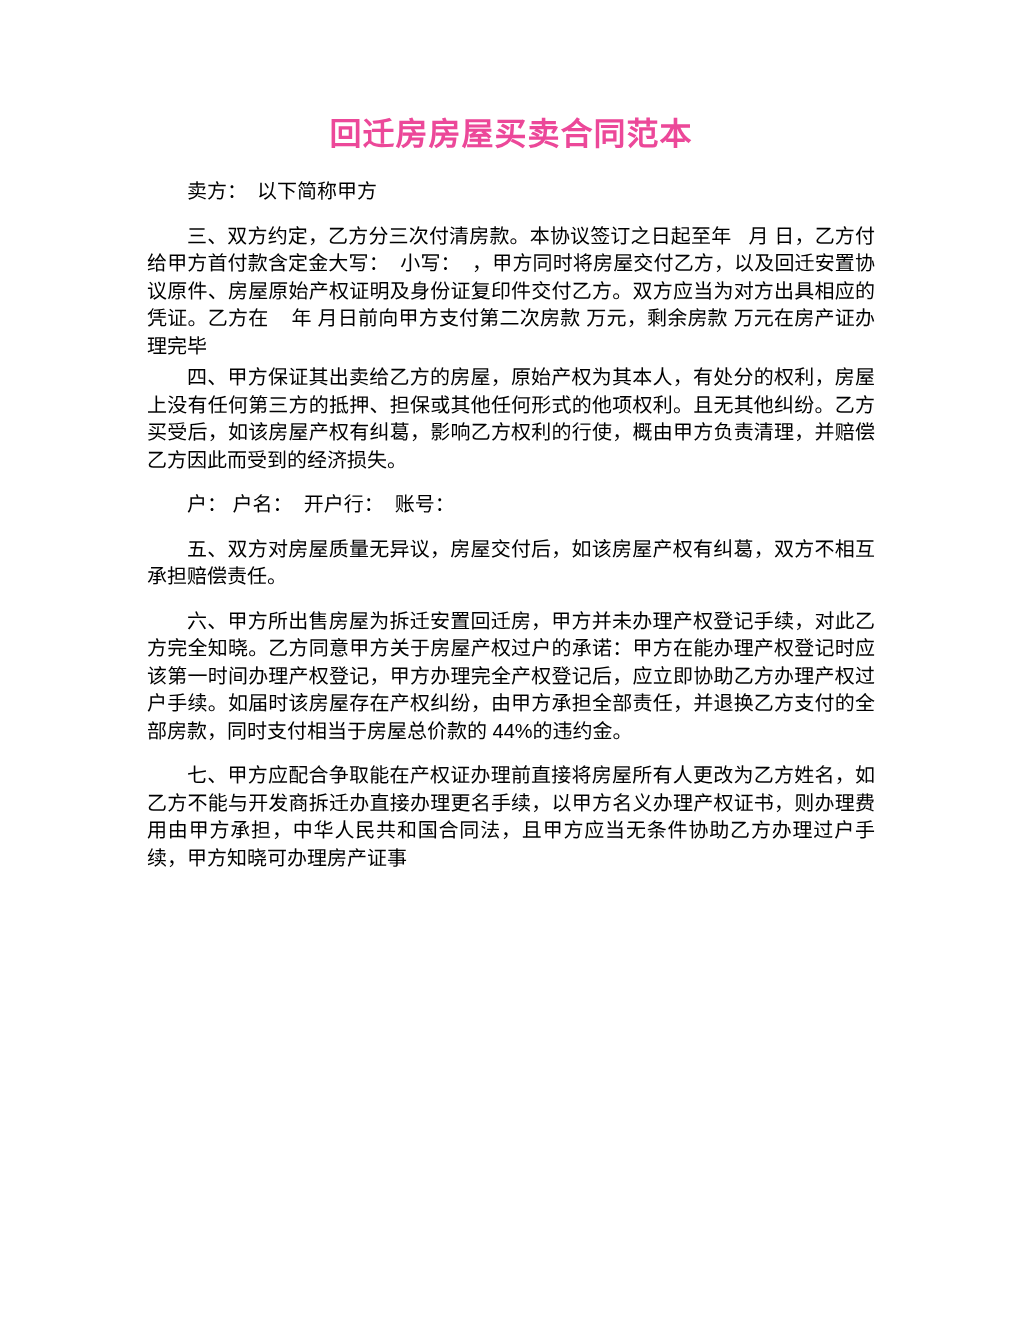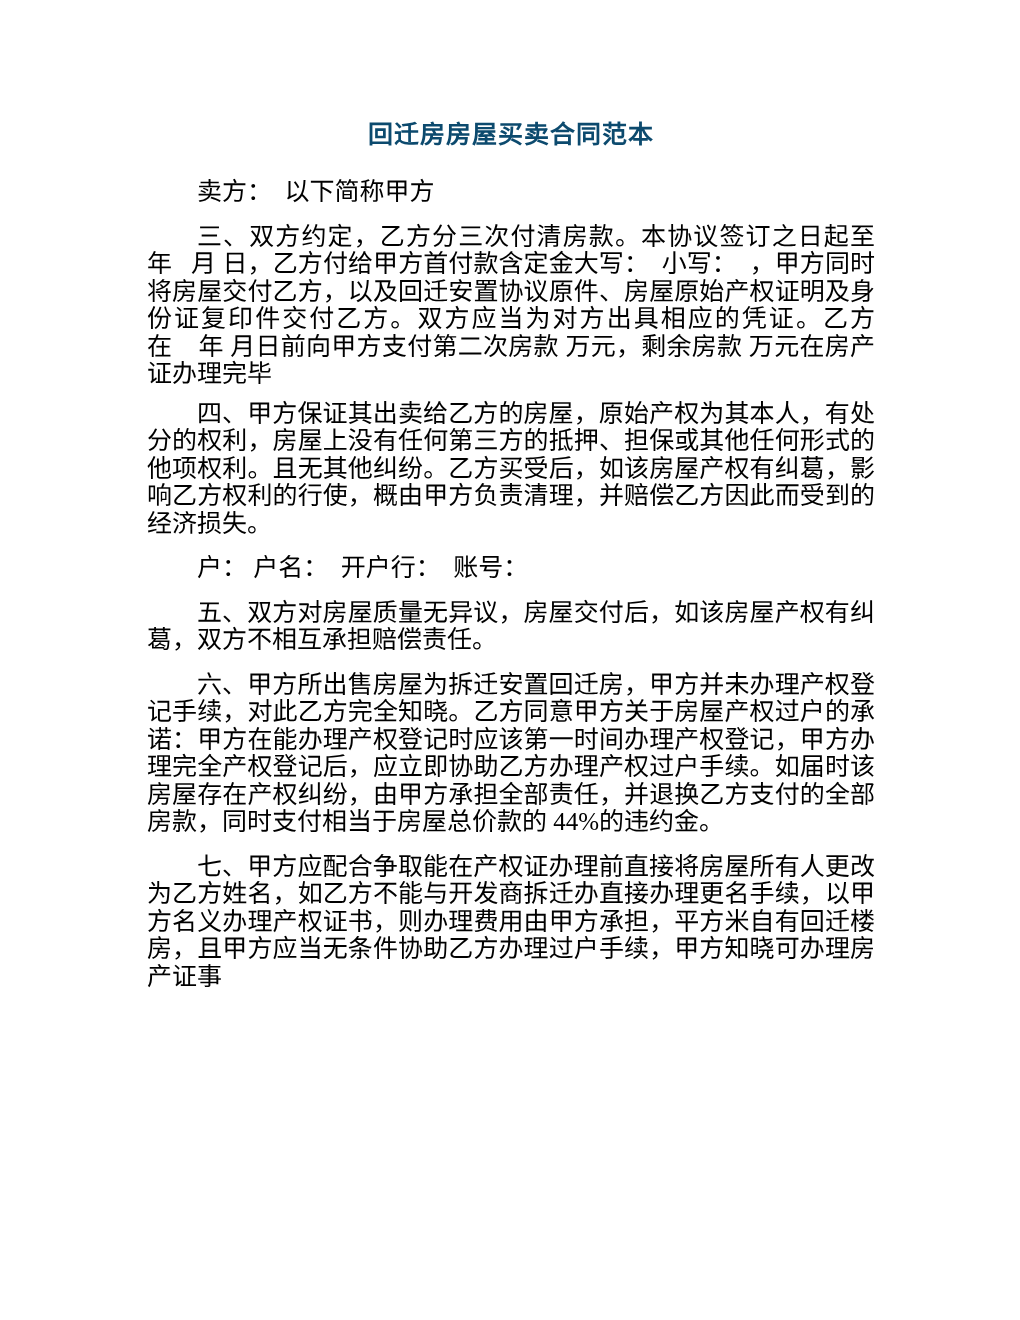--- a/index.html
+++ b/index.html
@@ -15,40 +15,40 @@
     overflow: hidden;
     box-sizing: border-box;
   }
   .content {
     box-sizing: border-box;
     padding: 118px 145px 0 147px; 
     color: #000000;
   }
   .doc-title {
     font-family: "Liberation Sans", "DejaVu Sans", sans-serif;
-    font-size: 25px;
+    font-size: 32px;
     font-weight: bold;
     line-height: 32px;
     text-align: center;
     margin: 0 0 28px 0;
-    color: #0c4a6e;
+    color: #ec4899;
     letter-spacing: 1px;
   }
   .para {
-    font-family: Liberation Serif, serif;
-    font-size: 25px;
+    font-family: Liberation Sans, sans-serif;
+    font-size: 20px;
     line-height: 27.5px;
     margin: 0 0 17px 0;
     text-align: justify;
     text-indent: 2em;
     color: #000000;
     word-break: break-all;
   }
   .para.no-bottom-gap {
-    margin-bottom: 12px;
+    margin-bottom: 4px;
   }
   .para.indent-3 {
     text-indent: 3em;
   }
 </style>
 </head>
 <body>
 
 <div class="page">
   <div class="content">
@@ -65,16 +65,16 @@
 
 
     <p class="para">四、甲方保证其出卖给乙方的房屋，原始产权为其本人，有处分的权利，房屋上没有任何第三方的抵押、担保或其他任何形式的他项权利。且无其他纠纷。乙方买受后，如该房屋产权有纠葛，影响乙方权利的行使，概由甲方负责清理，并赔偿乙方因此而受到的经济损失。</p>
 
     <p class="para">户：&nbsp;户名：&nbsp;&nbsp;开户行：&nbsp;&nbsp;账号：</p>
 
     <p class="para">五、双方对房屋质量无异议，房屋交付后，如该房屋产权有纠葛，双方不相互承担赔偿责任。</p>
 
     <p class="para">六、甲方所出售房屋为拆迁安置回迁房，甲方并未办理产权登记手续，对此乙方完全知晓。乙方同意甲方关于房屋产权过户的承诺：甲方在能办理产权登记时应该第一时间办理产权登记，甲方办理完全产权登记后，应立即协助乙方办理产权过户手续。如届时该房屋存在产权纠纷，由甲方承担全部责任，并退换乙方支付的全部房款，同时支付相当于房屋总价款的 44%的违约金。</p>
 
-    <p class="para">七、甲方应配合争取能在产权证办理前直接将房屋所有人更改为乙方姓名，如乙方不能与开发商拆迁办直接办理更名手续，以甲方名义办理产权证书，则办理费用由甲方承担，平方米自有回迁楼房，且甲方应当无条件协助乙方办理过户手续，甲方知晓可办理房产证事</p>
+    <p class="para">七、甲方应配合争取能在产权证办理前直接将房屋所有人更改为乙方姓名，如乙方不能与开发商拆迁办直接办理更名手续，以甲方名义办理产权证书，则办理费用由甲方承担，中华人民共和国合同法，且甲方应当无条件协助乙方办理过户手续，甲方知晓可办理房产证事</p>
 
   </div>
 </div>
 
 </body></html>

